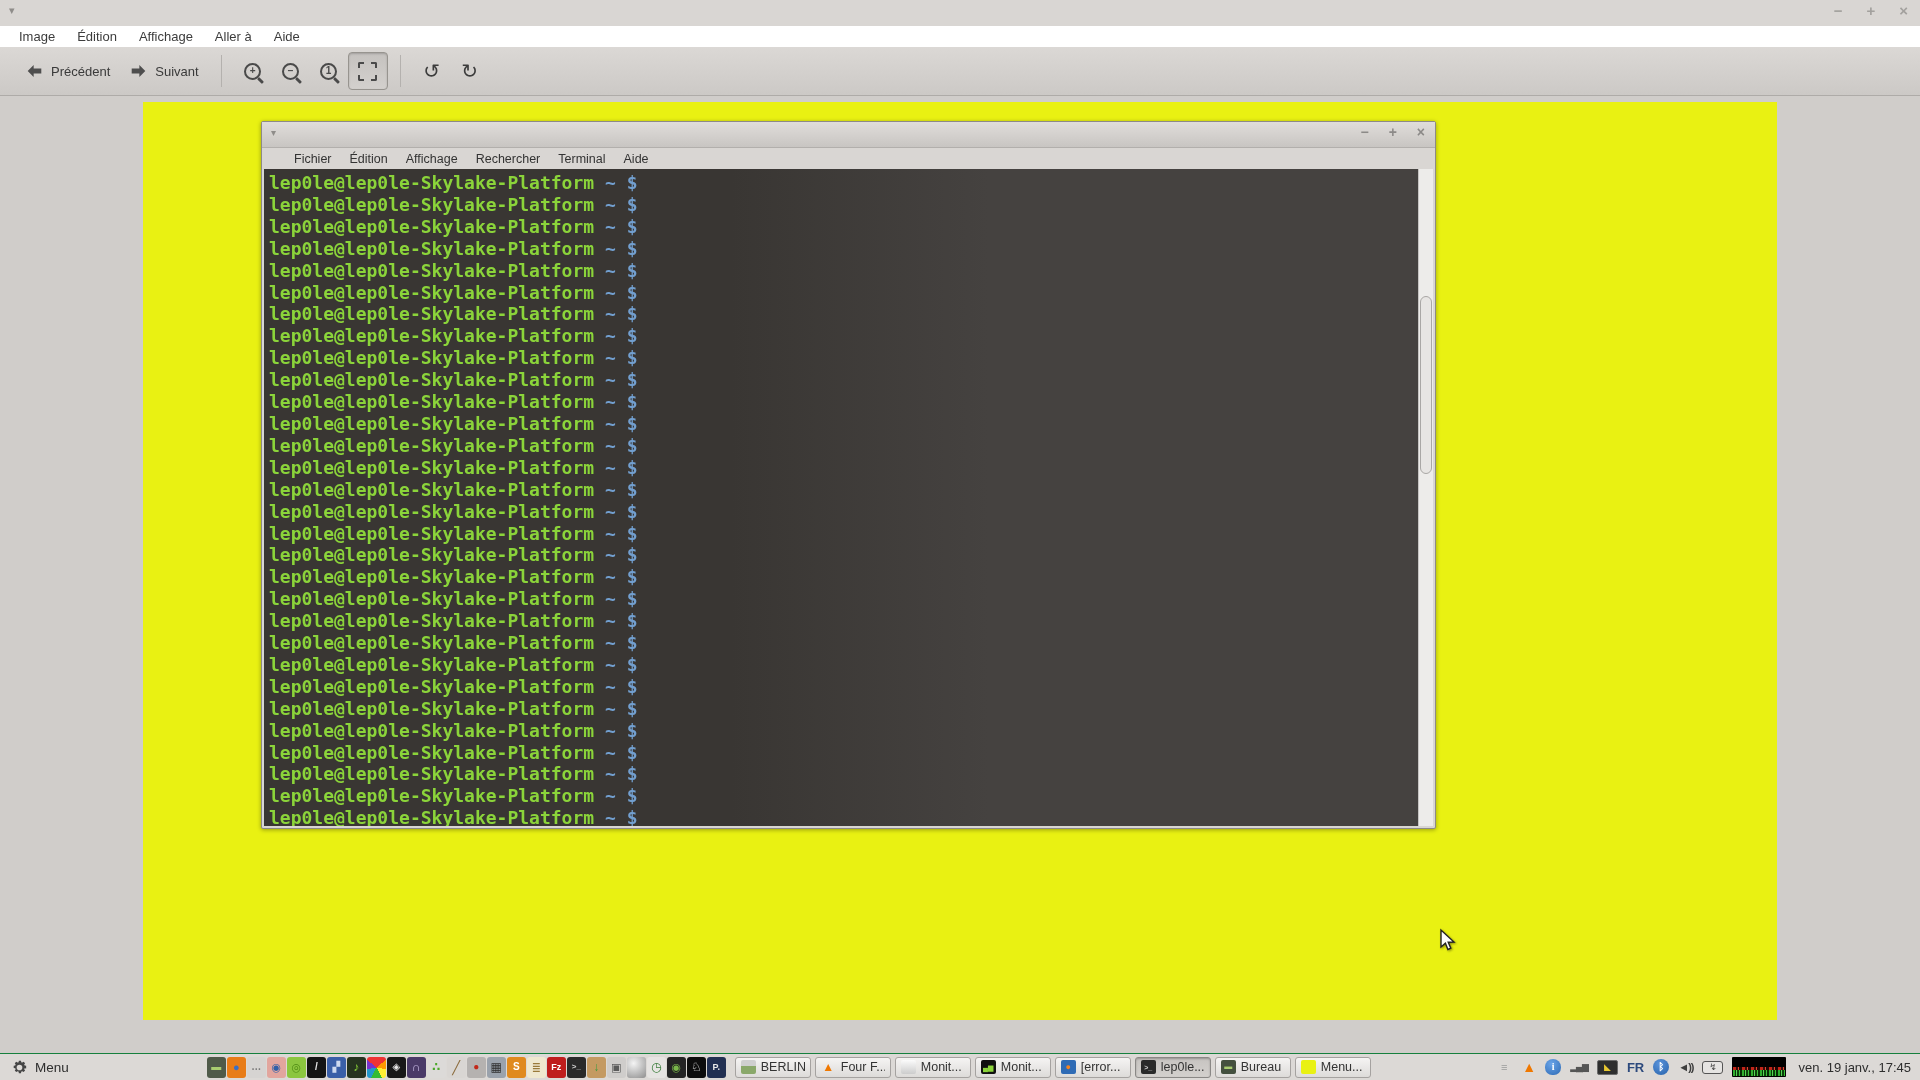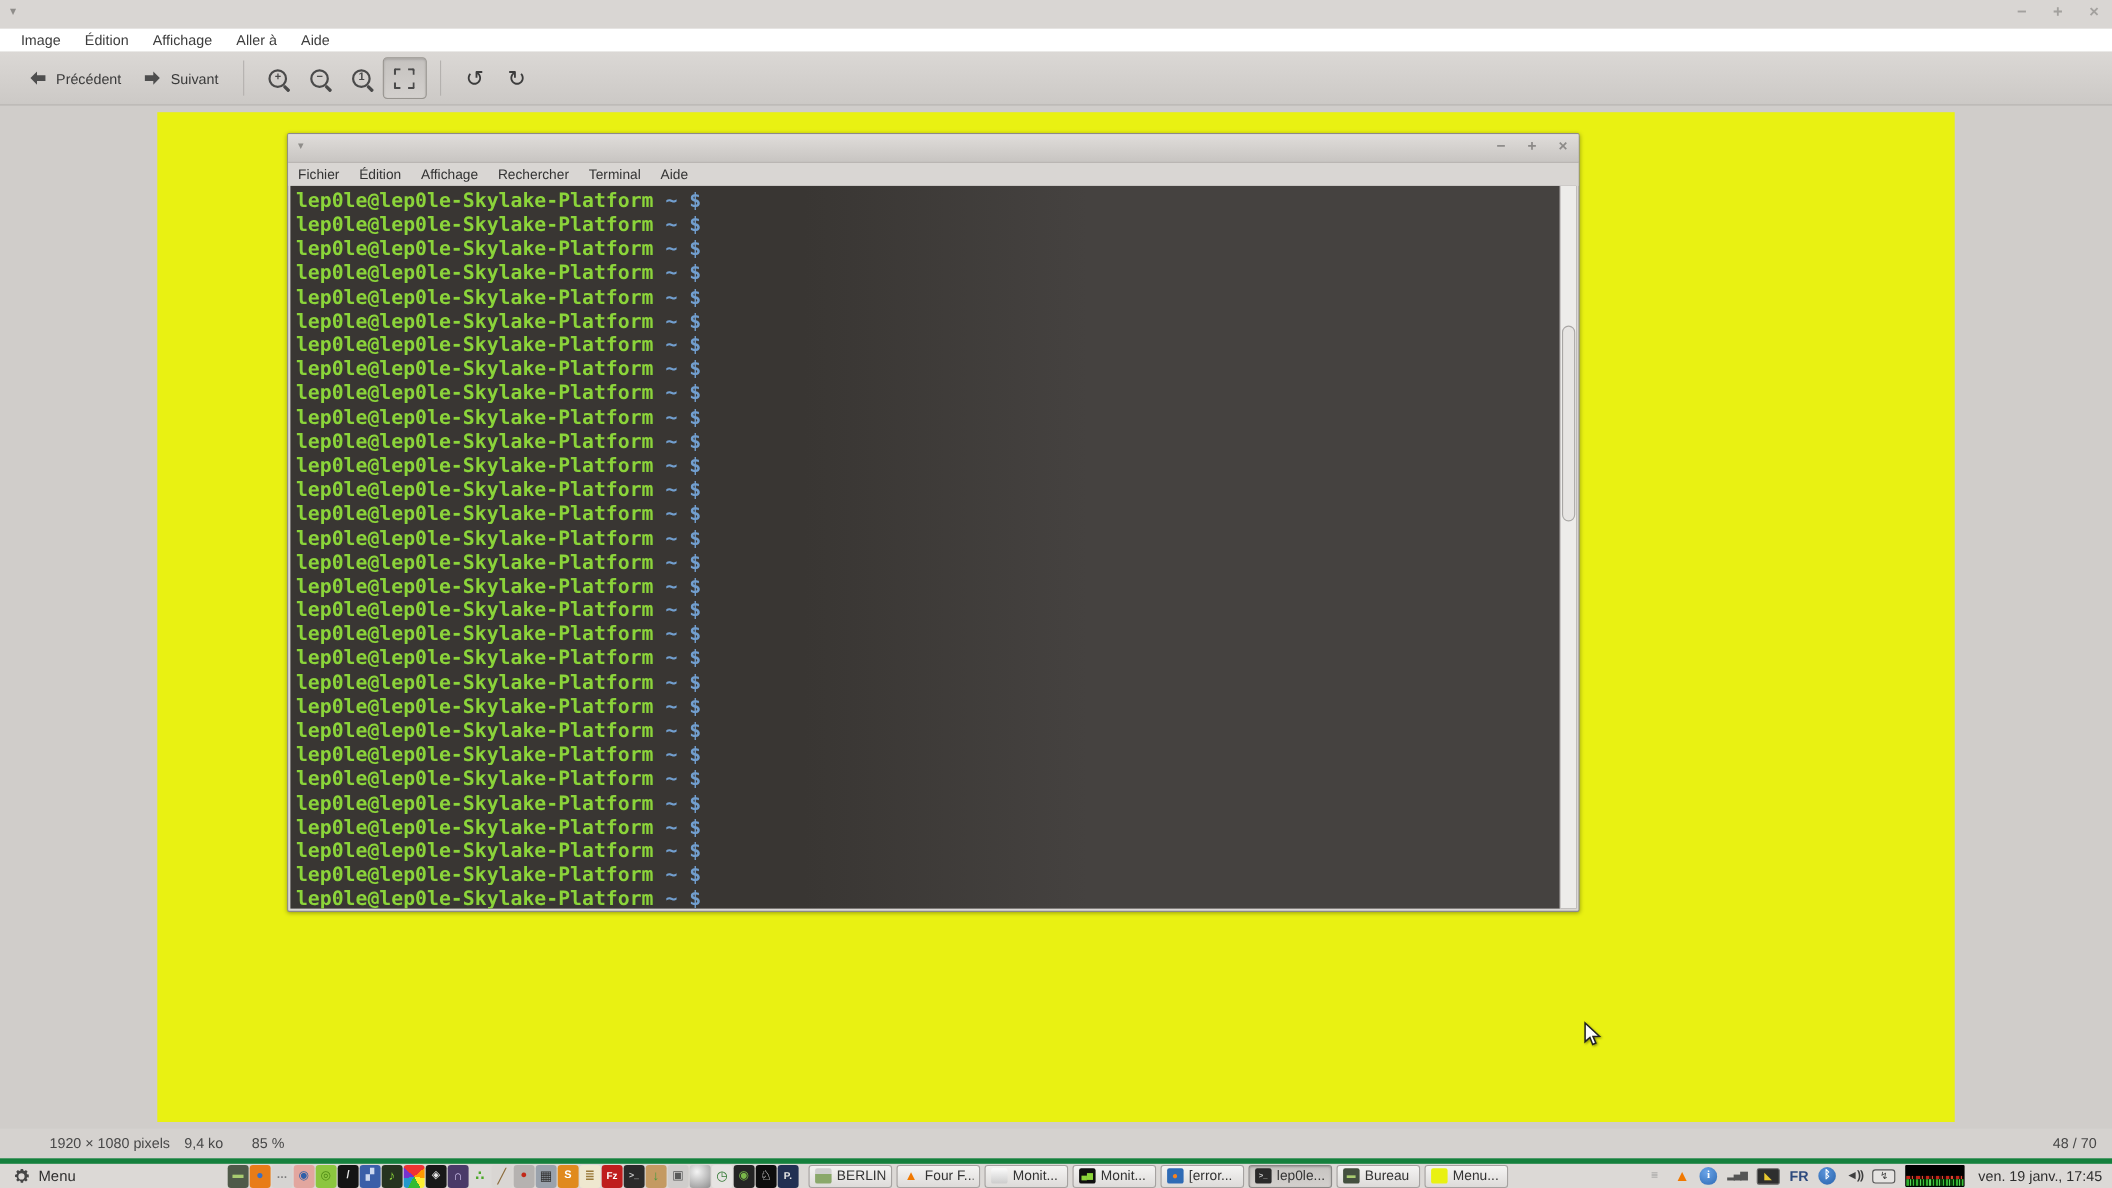--- a/index.html
+++ b/index.html
@@ -27,38 +27,38 @@
   
   .vw-content{position:absolute;top:96px;left:0;right:0;height:930px;background:#d0cdca;}
   .photo{position:absolute;left:143px;top:6px;width:1634px;height:918px;background:var(--photo-bg,#e9f112);}
 
   
   .term{position:absolute;left:118px;top:19px;width:1175px;height:708px;background:#d9d6d3;border:1px solid #8d8a87;border-radius:2px;box-shadow:0 1px 4px rgba(0,0,0,.35);box-sizing:border-box;}
   .term-titlebar{position:relative;height:25px;background:linear-gradient(#e0ddda,#c8c5c2);border-bottom:1px solid #b2afac;}
   .term-tri{position:absolute;left:9px;top:5px;color:#8f8d8a;font-size:10px;}
   .term-title{position:absolute;left:120px;right:120px;top:4px;text-align:center;font-weight:bold;font-size:13px;color:#4b4b4b;}
   .term-ctl{position:absolute;right:10px;top:2px;display:flex;gap:20px;color:#8c8a88;font-size:14px;font-weight:bold;}
-  .term-menubar{height:21px;background:#d9d6d3;display:flex;align-items:center;padding-left:0;}
+  .term-menubar{height:21px;background:#d9d6d3;display:flex;align-items:center;padding-left:23px;}
   .term-menu-item{padding:2px 9px;font-size:12.5px;color:#333;}
   .term-body{position:absolute;top:47px;left:2px;right:2px;bottom:2px;background:linear-gradient(90deg,var(--term-bg-l,#393633) 0%,var(--term-bg-l,#393633) 40%,var(--term-bg-r,#454240) 62%,var(--term-bg-r,#454240) 100%);}
   .term-lines{position:absolute;left:5px;top:3px;right:16px;bottom:0;overflow:hidden;font-family:"DejaVu Sans Mono",monospace;font-weight:bold;font-size:18px;line-height:21.9px;white-space:pre;}
   .tp-green{color:var(--term-green,#8bd43a);}
   .tp-blue{color:var(--term-blue,#729fcf);}
   .term-scrollbar{position:absolute;top:0;bottom:0;right:0;width:14px;background:#edecea;border-left:1px solid #c6c4c2;}
   .term-thumb{position:absolute;left:1px;right:1px;top:127px;height:176px;background:#e7e5e3;border:1px solid #a9a7a5;border-radius:7px;}
 
   
   .vw-status{position:absolute;top:1026px;left:0;right:0;height:27px;background:#d5d2cf;display:flex;align-items:center;font-size:13px;color:#474747;}
   .st-dims{margin-left:45px;}
   .st-size{margin-left:13px;}
   .st-zoom{margin-left:26px;}
   .st-index{margin-left:auto;margin-right:14px;}
 
   
-  .taskbar{position:absolute;bottom:0;left:0;right:0;height:27px;background:#dcd9d6;border-top:5px solid #15803d;display:flex;align-items:center;padding:0 5px;box-sizing:border-box;}
+  .taskbar{position:absolute;bottom:0;left:0;right:0;height:27px;background:#dcd9d6;border-top:1px solid #15803d;display:flex;align-items:center;padding:0 5px;box-sizing:border-box;}
   .tb-menu{display:flex;align-items:center;gap:7px;padding:1px 6px;font-size:13.5px;color:#2e2e2e;}
   .launchers{display:flex;gap:1px;margin-left:132px;}
   .launcher{width:19px;height:21px;border-radius:3px;display:flex;align-items:center;justify-content:center;font-size:10px;font-weight:bold;line-height:1;overflow:hidden;flex:none;}
   .winbtns{display:flex;gap:4px;margin-left:9px;}
   .winbtn{width:76px;height:21px;box-sizing:border-box;border:1px solid #a5a2a0;border-radius:3px;background:linear-gradient(#f5f4f3,#dddbd9);display:flex;align-items:center;gap:5px;padding:0 5px;font-size:12.5px;color:#333;overflow:hidden;flex:none;}
   .winbtn.active{background:linear-gradient(#c7c4c1,#d3d0cd);border-color:#8a8886;box-shadow:inset 0 1px 2px rgba(0,0,0,.25);}
   .wb-icon{width:15px;height:14px;border-radius:2px;flex:none;display:flex;align-items:center;justify-content:center;font-size:9px;font-weight:bold;line-height:1;}
   .wb-label{white-space:nowrap;overflow:hidden;}
   .tray{margin-left:auto;display:flex;align-items:center;gap:9px;padding-right:4px;}
   .tray-grip{color:#9a9a9a;font-size:11px;margin-right:6px;}
@@ -181,26 +181,20 @@
         </div>
       </div>
 
     </div>
 
     <svg class="cursor" width="22" height="24" viewBox="0 0 22 24">
       <path d="M5 2 L5 19 L9.4 15.2 L11.9 21.5 L14.8 20.2 L12.2 14.2 L18 14 Z" fill="#fdfdfd" stroke="#222" stroke-width="1.4"></path>
     </svg>
   </div>
 
-  <div class="vw-status">
-    <span class="st-dims">1920 × 1080 pixels</span>
-    <span class="st-size">9,4 ko</span>
-    <span class="st-zoom">85 %</span>
-    <span class="st-index">48 / 70</span>
-  </div>
 
   <div class="taskbar">
     <span class="tb-menu">
       <svg width="17" height="17" viewBox="0 0 24 24">
           <path fill="#454545" d="M12 8a4 4 0 100 8 4 4 0 000-8zm9.4 5.5l-2.2-.4a7 7 0 01-.6 1.5l1.3 1.8-2.1 2.1-1.8-1.3c-.5.3-1 .5-1.5.6l-.4 2.2h-3l-.4-2.2c-.5-.1-1-.3-1.5-.6l-1.8 1.3-2.1-2.1 1.3-1.8c-.3-.5-.5-1-.6-1.5l-2.2-.4v-3l2.2-.4c.1-.5.3-1 .6-1.5L5.3 5.9l2.1-2.1 1.8 1.3c.5-.3 1-.5 1.5-.6l.4-2.2h3l.4 2.2c.5.1 1 .3 1.5.6l1.8-1.3 2.1 2.1-1.3 1.8c.3.5.5 1 .6 1.5l2.2.4v2.9z"></path>
           <circle cx="12" cy="12" r="2.4" fill="#dcd9d6"></circle>
         </svg>
       <span>Menu</span>
     </span>
 

